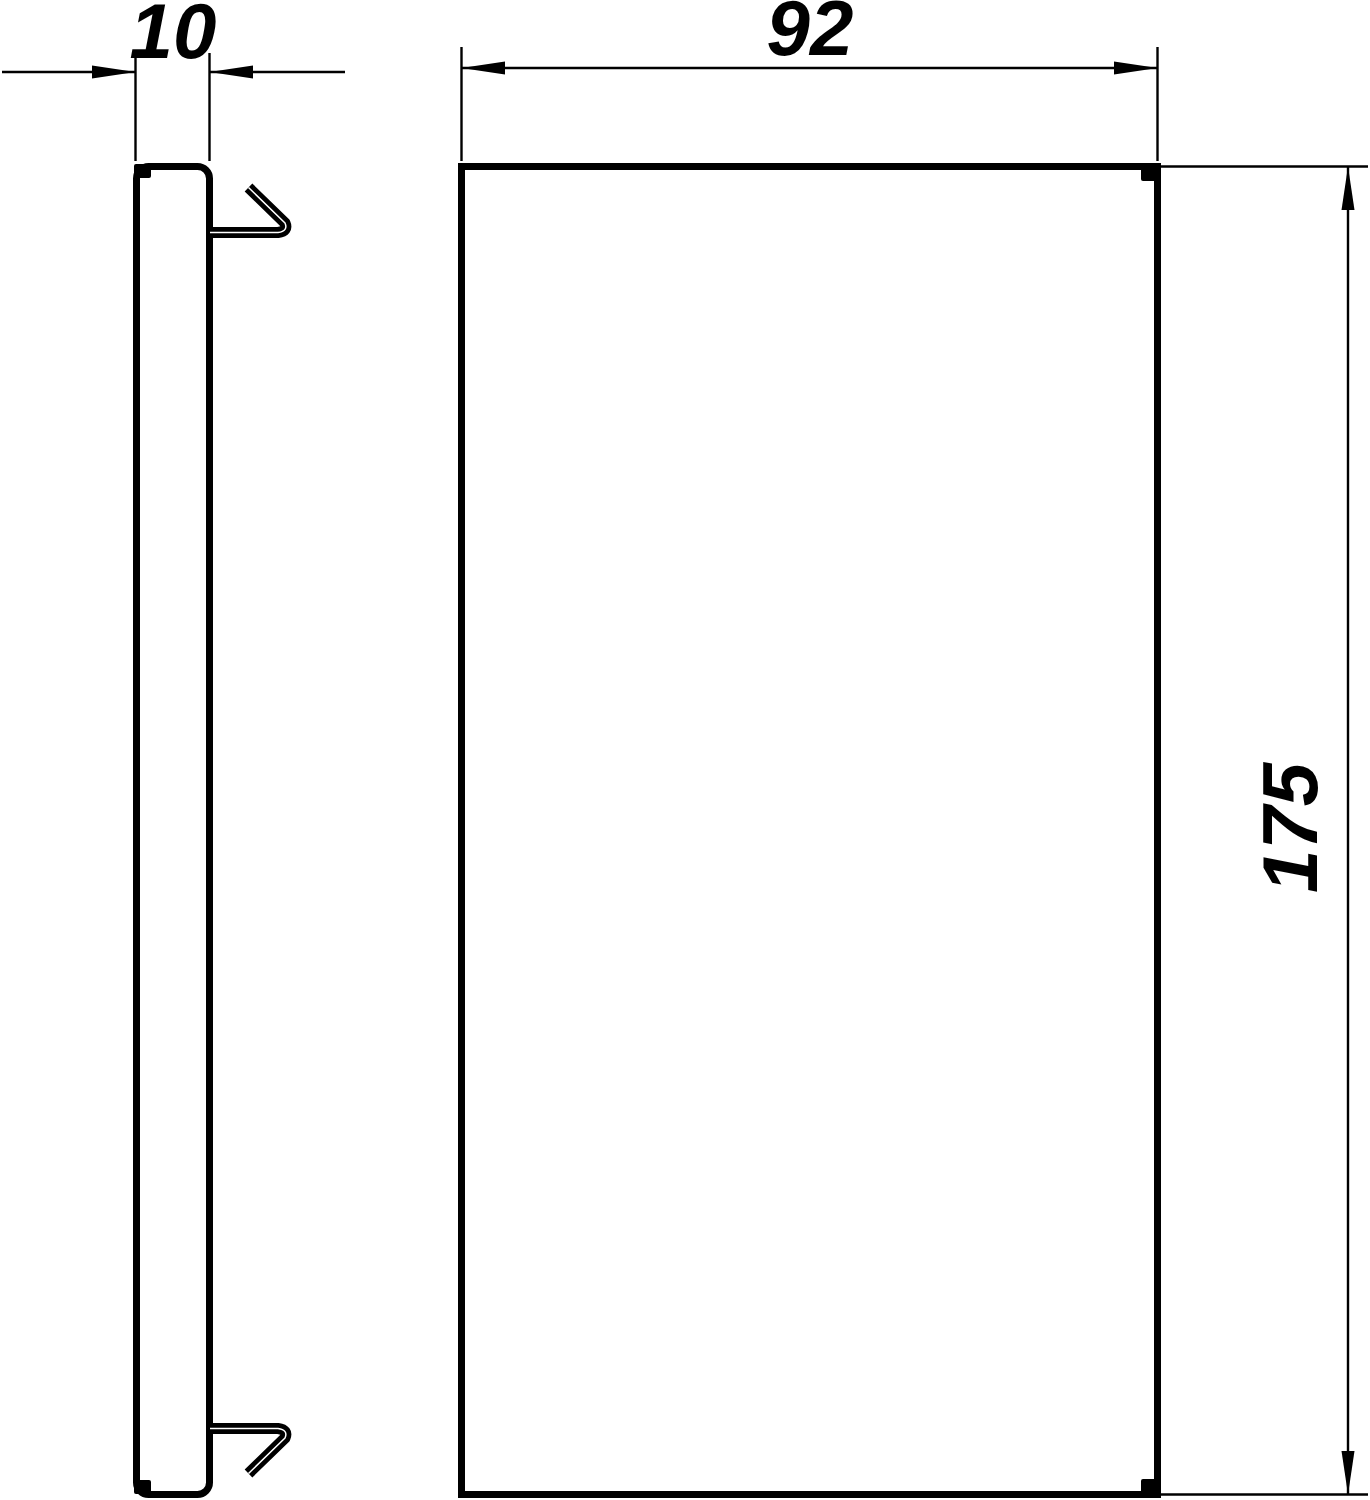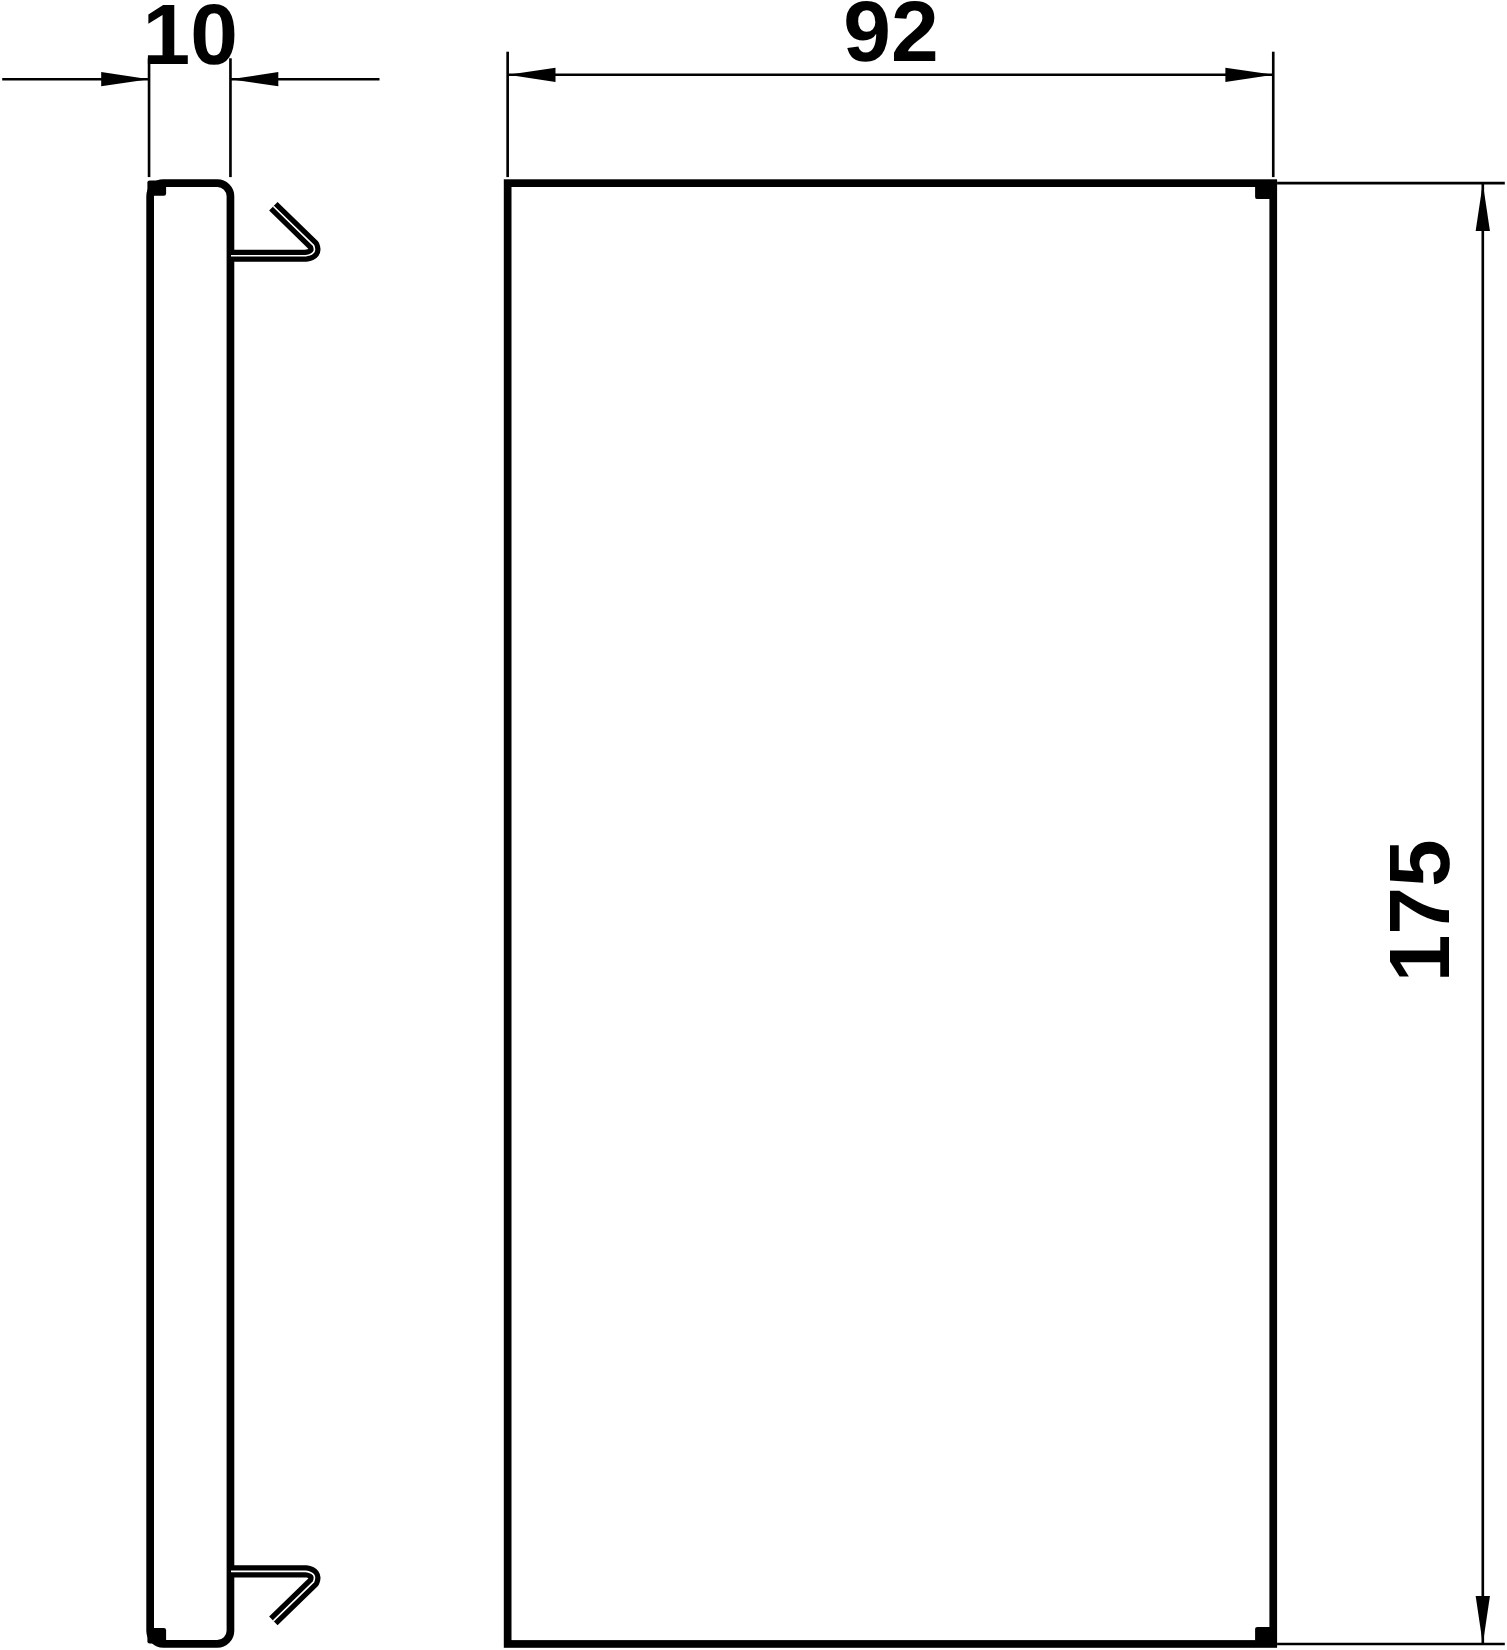--- a/index.html
+++ b/index.html
@@ -7,20 +7,21 @@
     padding: 0;
     background: #ffffff;
   }
   .drawing-page {
     position: relative;
     width: 1370px;
     height: 1500px;
     background: #ffffff;
     overflow: hidden;
     font-family: "Liberation Sans", "DejaVu Sans", sans-serif;
+    font-style: italic;
   }
   .drawing-page svg {
     position: absolute;
     inset: 0;
     display: block;
   }
   .outline {
     fill: #ffffff;
     stroke: #000000;
     stroke-width: 7;

